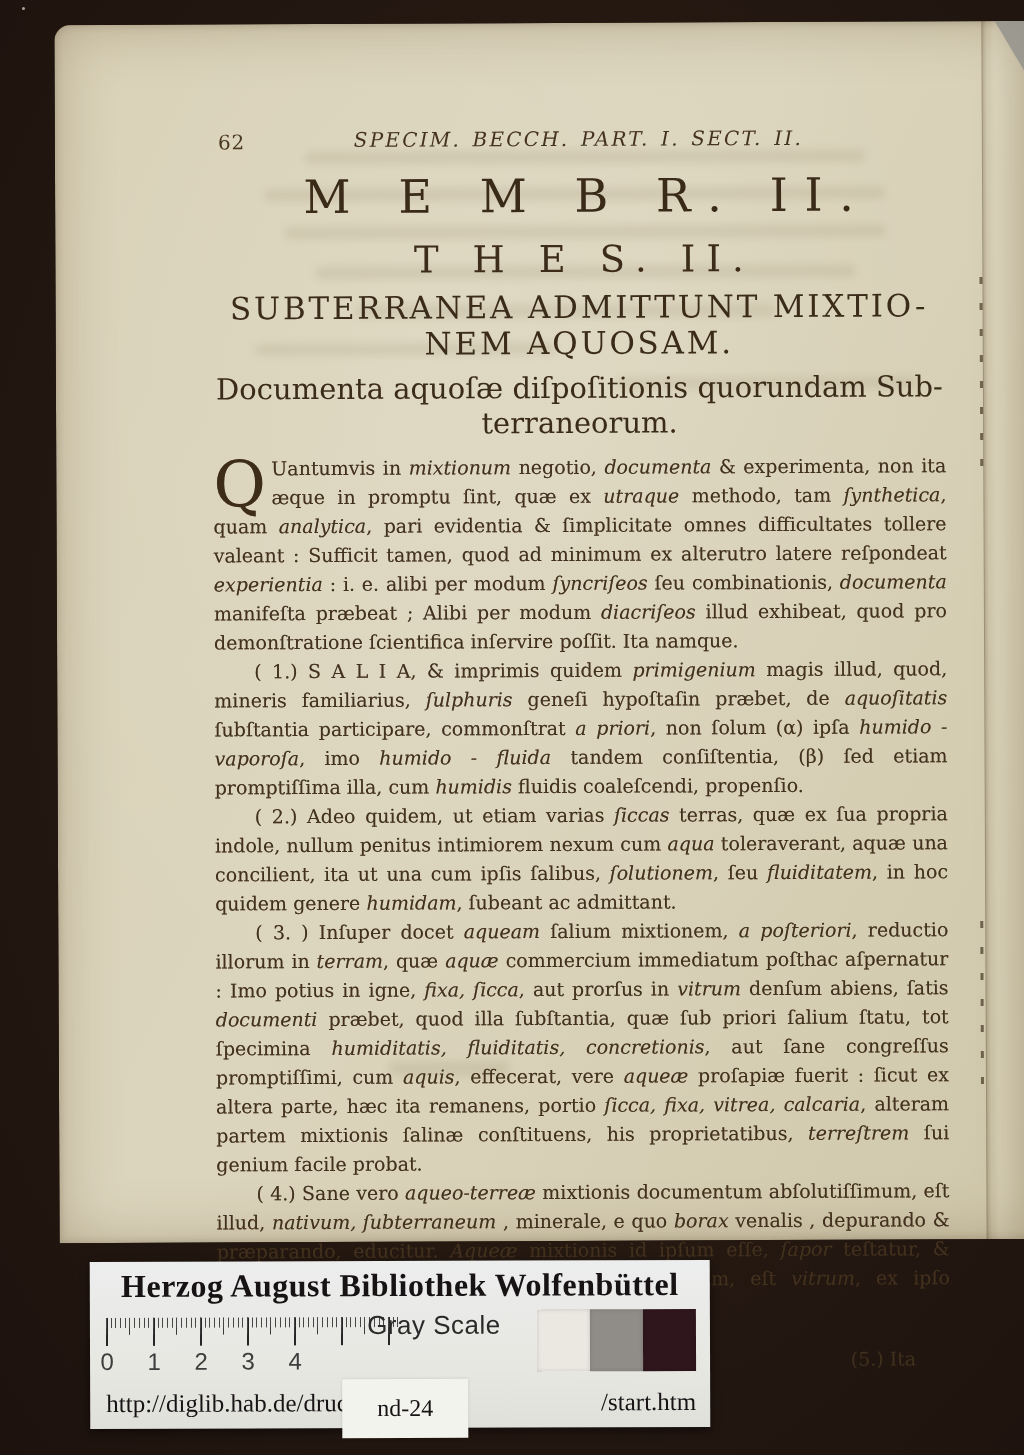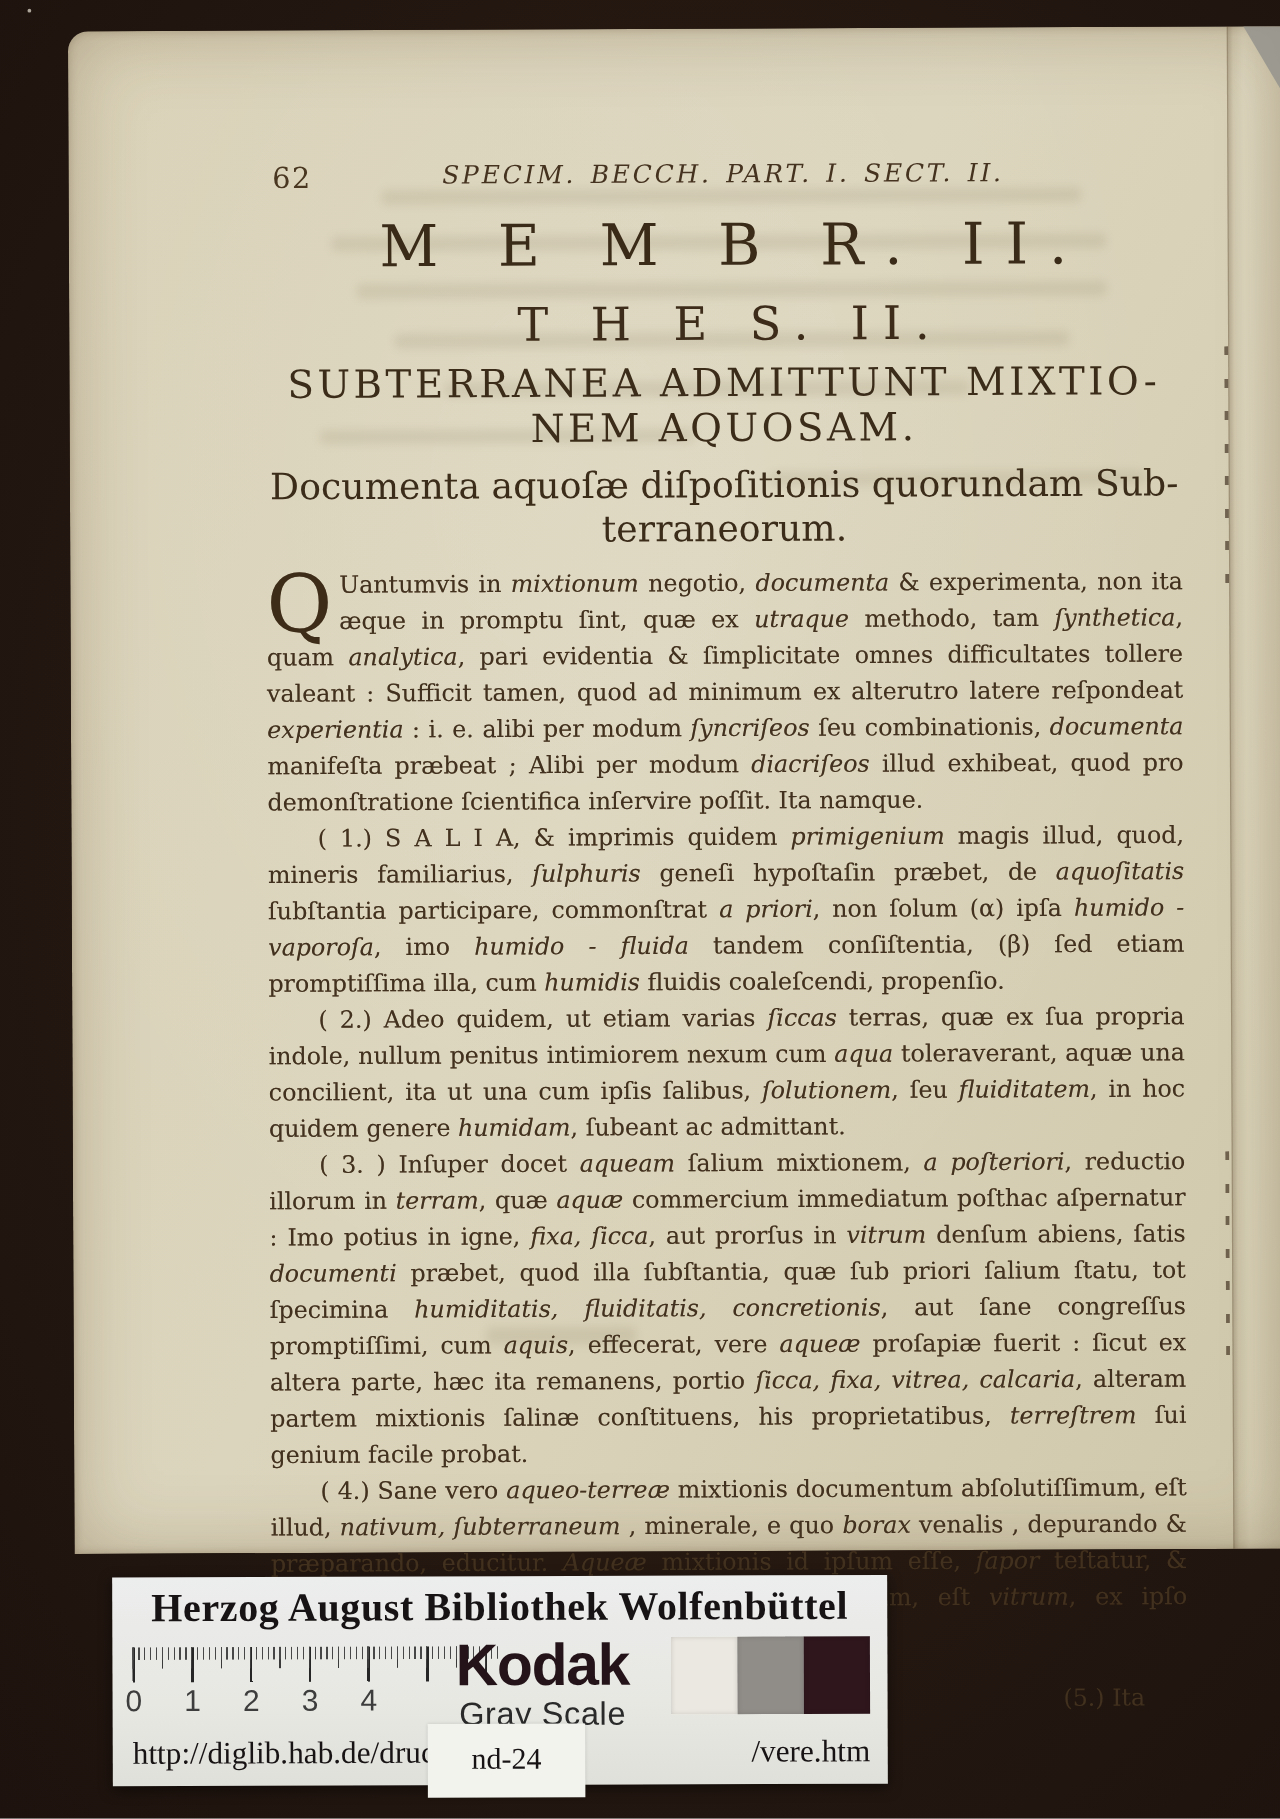--- a/index.html
+++ b/index.html
@@ -46,21 +46,21 @@
     position:absolute; background:rgba(110,98,64,0.45);
     filter:blur(4px); opacity:.28; border-radius:4px;
   }
 
   
   .content { position:absolute; left:157px; top:82px; width:733px; color:#41301d; }
 
   .running-row { position:relative; height:28px; margin-top:22px; }
   .page-number {
     position:absolute; left:6px; top:2px;
-    font-size:23px; letter-spacing:1px; color:#4a3721;
+    font-size:20px; letter-spacing:1px; color:#4a3721;
   }
   .running-head {
     text-align:center; font-style:italic; font-size:20px;
     letter-spacing:2.2px; color:#453320; word-spacing:3px;
   }
 
   .membr-heading {
     margin-top:14px; text-align:center; font-size:46px;
     letter-spacing:.36em; text-indent:.36em; color:#3a2b18; font-weight:400;
   }
@@ -189,30 +189,29 @@
       <div id="ruler-numbers">
           <span class="ruler-number" style="left: 1px;">0</span>
           <span class="ruler-number" style="left: 48px;">1</span>
           <span class="ruler-number" style="left: 95px;">2</span>
           <span class="ruler-number" style="left: 142px;">3</span>
           <span class="ruler-number" style="left: 189px;">4</span>
         </div>
     </div>
 
     <div class="kodak-block">
-      <div class="kodak-brand">Kodak</div>
       <div class="kodak-sub">Gray Scale</div>
     </div>
 
     <div class="patch-row" id="patch-row">
         <div class="gray-patch" style="background: rgb(235, 232, 225);"></div>
         <div class="gray-patch" style="background: rgb(144, 140, 136);"></div>
         <div class="gray-patch" style="background: rgb(47, 22, 29);"></div>
       </div>
 
     <div class="url-left">http://diglib.hab.de/drucke/</div>
     <div class="shelfmark-box">
       <span>nd-24</span>
     </div>
-    <div class="url-right">/vere.htm</div>
+    <div class="url-right">/start.htm</div>
   </div>
 
 </div>
 
 </body></html>

